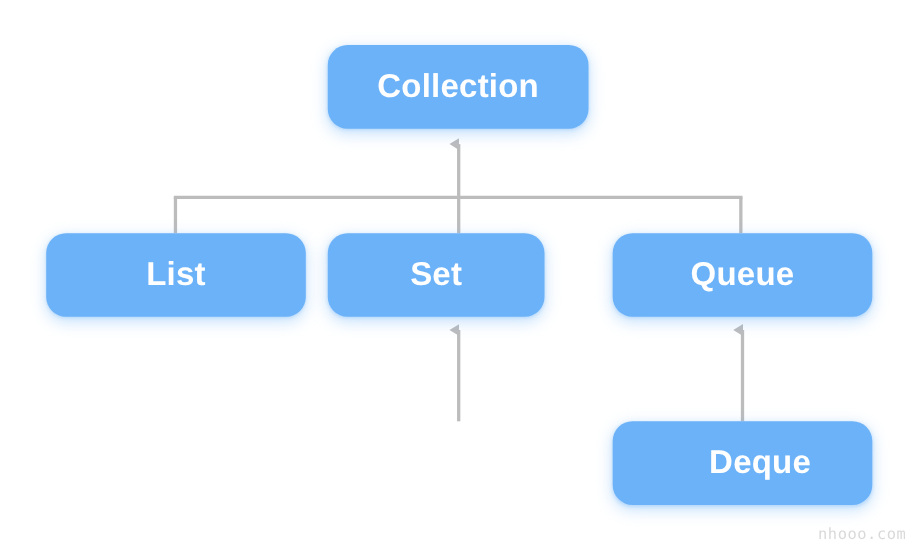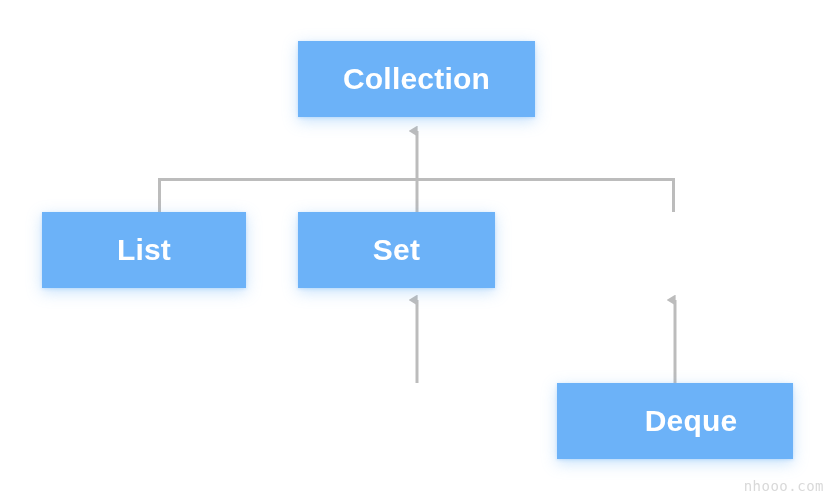--- a/index.html
+++ b/index.html
@@ -26,21 +26,21 @@
     top: 0;
     width: 834px;
     height: 500px;
     pointer-events: none;
   }
   .node-box {
     position: absolute;
     display: flex;
     align-items: center;
     justify-content: center;
-    border-radius: 0;
+    border-radius: 18px;
     background: #6cb2f8;
     box-shadow: 0 4px 14px rgba(108, 178, 248, 0.38),
                 0 1px 3px rgba(108, 178, 248, 0.30);
     z-index: 2;
   }
   .node-label {
     color: #ffffff;
     font-size: 30px;
     font-weight: bold;
     letter-spacing: 0.2px;
@@ -82,28 +82,31 @@
 
     <path d="M417,383 V300" stroke="#bcbcbc" stroke-width="3" fill="none" marker-end="url(#arrow-up-head)"></path>
 
     <path d="M675,383 V300" stroke="#bcbcbc" stroke-width="3" fill="none" marker-end="url(#arrow-up-head)"></path>
   </svg>
 
   <div class="node-box" style="left:298px; top:41px; width:237px; height:76px;">
     <span class="node-label">Collection</span>
   </div>
 
-  <div class="node-box" style="left:42px; top:212px; width:204px; height:76px;">
+  <div class="node-box" style="left:42px; top:212px; width:236px; height:76px;">
     <span class="node-label">List</span>
   </div>
 
   <div class="node-box" style="left:298px; top:212px; width:197px; height:76px;">
     <span class="node-label">Set</span>
   </div>
 
+  <div class="node-box" style="left:557px; top:212px; width:236px; height:76px;">
+    <span class="node-label">Queue</span>
+  </div>
 
 
   <div class="node-box" style="left:557px; top:383px; width:236px; height:76px;padding-left:32px;">
     <span class="node-label">Deque</span>
   </div>
 
   <div id="watermark">nhooo.com</div>
 
 </div>
 

